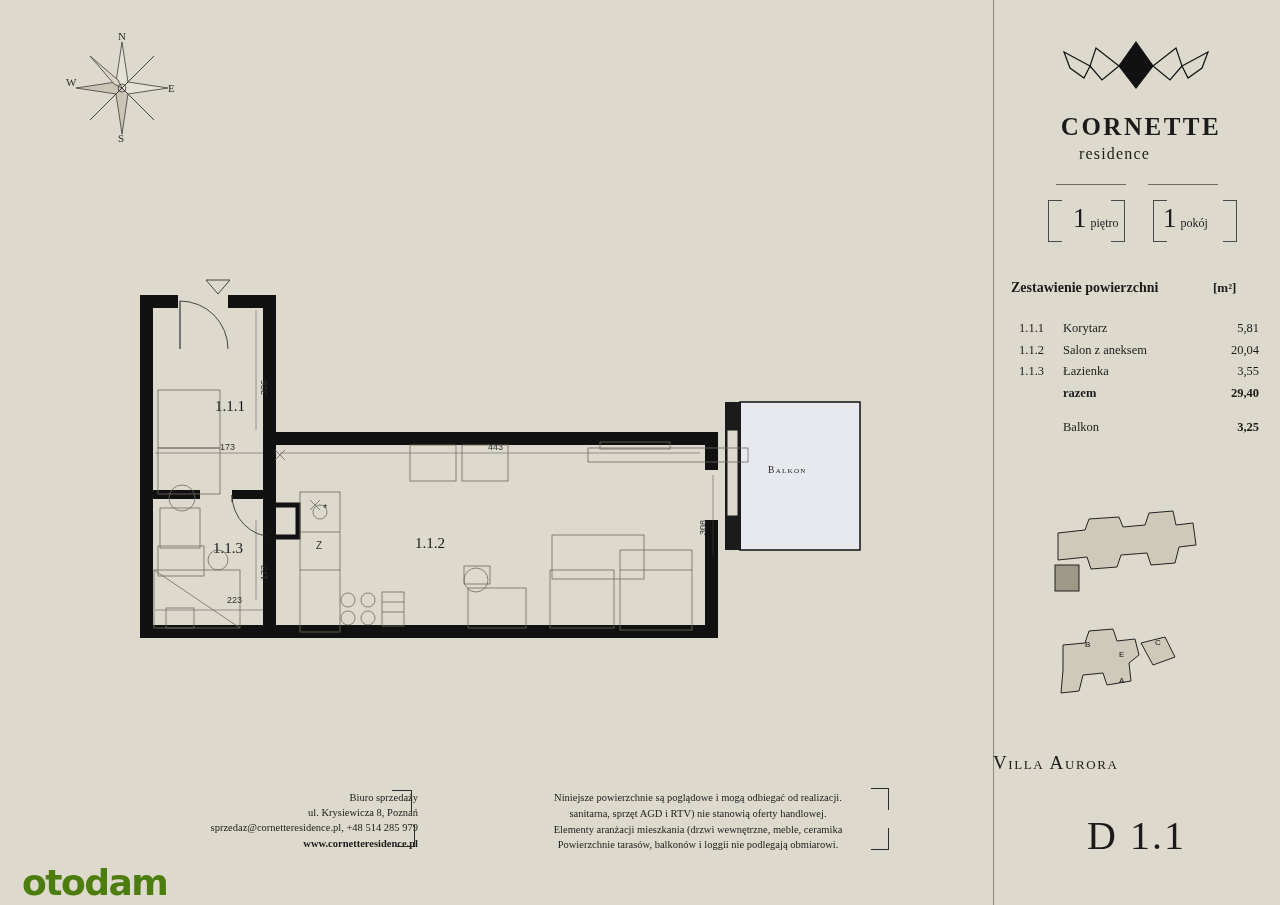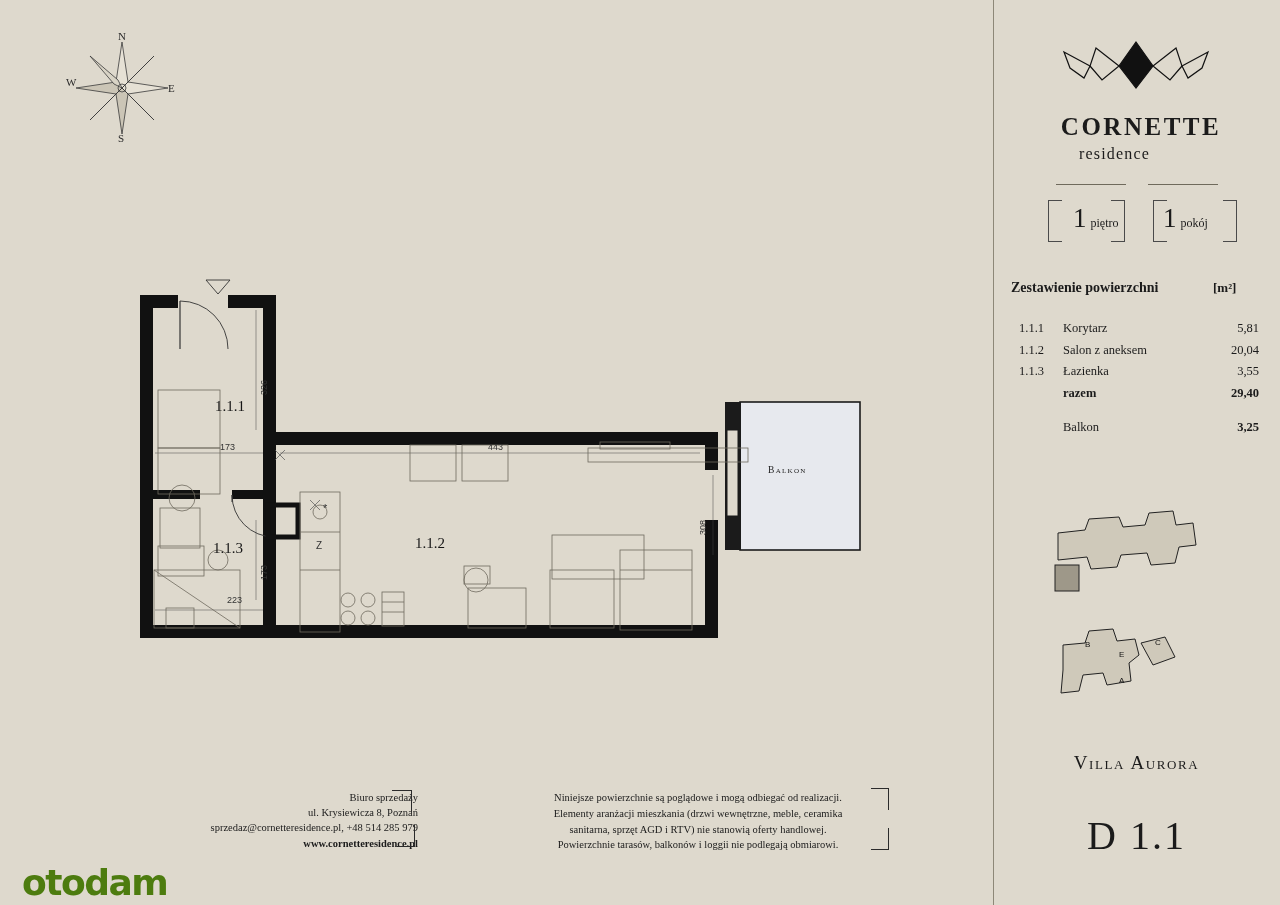--- a/index.html
+++ b/index.html
@@ -104,21 +104,21 @@
 
   .area-table { position:absolute; left:26px; top:318px; width:240px; font-size:12.5px; }
   .area-row { display:flex; line-height:1.72; }
   .area-row .code { width:44px; }
   .area-row .name { flex:1; }
   .area-row .val { width:46px; text-align:right; }
   .area-row.total { font-weight:bold; }
   .area-row.spaced { margin-top:13px; }
 
   .villa-name {
-    position:absolute; left:0; top:752px; width:287px; text-align:center;
+    position:absolute; left:0; top:752px; width:287px; text-align:left;
     font-size:19px; letter-spacing:1.6px; font-variant:small-caps;
   }
   .unit-code {
     position:absolute; left:0; top:812px; width:287px; text-align:center;
     font-size:40px; letter-spacing:2px;
   }
   .keyplan { position:absolute; left:40px; top:505px; width:210px; height:230px; }
 
   svg { display:block; }
 </style>
@@ -292,22 +292,22 @@
     <div>Biuro sprzedaży</div>
     <div>ul. Krysiewicza 8, Poznań</div>
     <div>sprzedaz@cornetteresidence.pl, +48 514 285 979</div>
     <div class="bold">www.cornetteresidence.pl</div>
   </div>
   <div class="bracket bl-1"></div>
   <div class="bracket bl-2"></div>
 
   <div class="footer-mid">
     <div>Niniejsze powierzchnie są poglądowe i mogą odbiegać od realizacji.</div>
+    <div>sanitarna, sprzęt AGD i RTV) nie stanowią oferty handlowej.</div>
     <div>Elementy aranżacji mieszkania (drzwi wewnętrzne, meble, ceramika</div>
-    <div>sanitarna, sprzęt AGD i RTV) nie stanowią oferty handlowej.</div>
     <div>Powierzchnie tarasów, balkonów i loggii nie podlegają obmiarowi.</div>
   </div>
   <div class="bracket bm-1"></div>
   <div class="bracket bm-2"></div>
 
   <div class="otodam">otodam</div>
 
   <div class="rp">
 
     <div style="position:absolute; left:63px; top:36px;">

